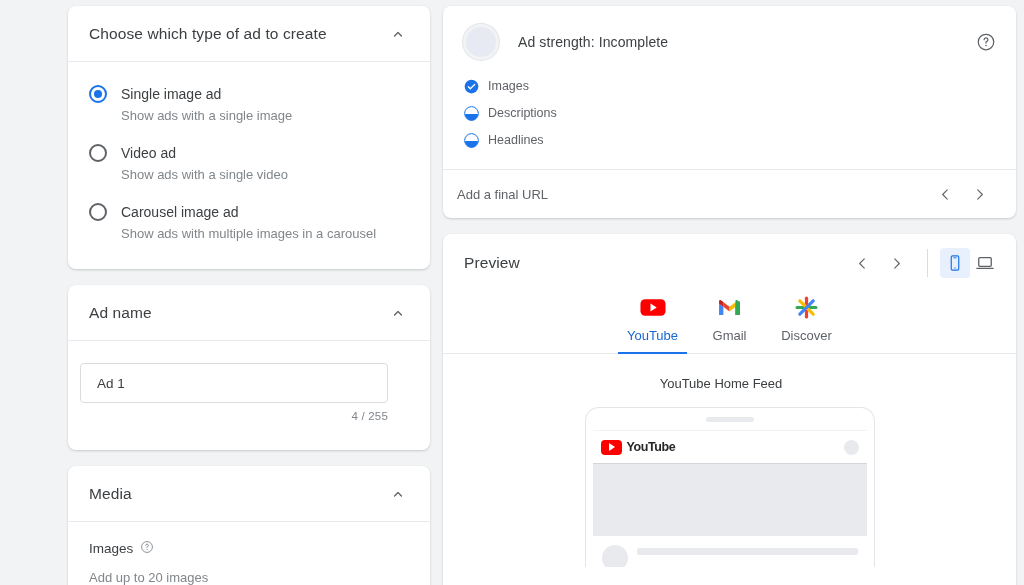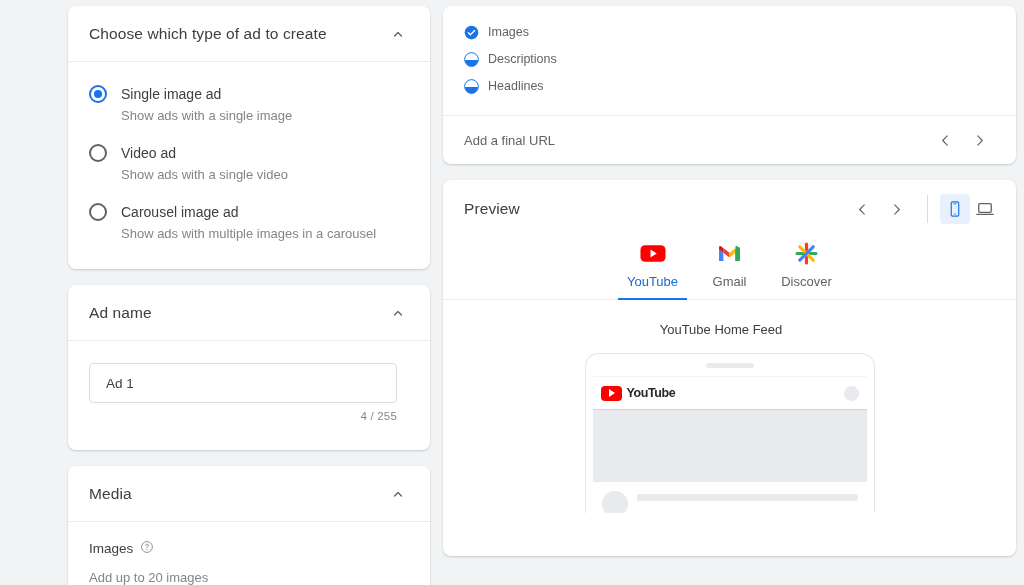--- a/index.html
+++ b/index.html
@@ -79,21 +79,21 @@
     line-height: 20px;
   }
   .radio-desc {
     font-size: 13px;
     color: #80868b;
     padding: 1px 21px 10px 53px;
     line-height: 18px;
   }
 
   
-  .adname-body { padding: 22px 21px 28px 21px; }
+  .adname-body { padding: 22px 21px 28px 12px; }
   .text-field {
     width: 308px; height: 40px;
     border: 1px solid #dadce0;
     border-radius: 4px;
     display: flex; align-items: center;
     padding: 0 14px;
     background: #fff;
   }
   .text-field input {
     border: none; outline: none;
@@ -175,21 +175,21 @@
     font-size: 12.5px;
     color: #5f6368;
   }
   .ic-done { width: 15px; height: 15px; flex: none; }
   .ic-half { width: 15px; height: 15px; flex: none; }
   .url-row {
     margin-top: 14px;
     border-top: 1px solid #e8eaed;
     height: 49px;
     display: flex; align-items: center;
-    padding: 0 20px 0 21px;
+    padding: 0 20px 0 14px;
   }
   .url-text {
     font-size: 13px;
     color: #5f6368;
     flex: 1;
   }
   .arrow-btn {
     width: 34px; height: 34px;
     display: flex; align-items: center; justify-content: center;
     cursor: pointer;
@@ -445,20 +445,31 @@
         <div class="hint">Add up to 20 images</div>
 
       </div>
     </div>
 
   </div>
 
   <div class="right-col">
 
     <div class="card">
+      <div class="strength-top">
+        <div class="strength-ring"></div>
+        <div class="strength-text">Ad strength: Incomplete</div>
+        <div class="help-ic">
+          <svg width="20" height="20" viewBox="0 0 24 24">
+            <circle cx="12" cy="12" r="9.3" fill="none" stroke="#5f6368" stroke-width="1.5"></circle>
+            <path d="M9.7 9.3a2.3 2.3 0 1 1 2.8 2.3c-.5.2-.6.7-.6 1.2v.4" fill="none" stroke="#5f6368" stroke-width="1.5" stroke-linecap="round"></path>
+            <circle cx="12" cy="16.3" r=".95" fill="#5f6368"></circle>
+          </svg>
+        </div>
+      </div>
 
       <div class="checklist">
         <div class="check-col">
           <div class="check-row">
             <span class="ic-done">
               <svg width="15" height="15" viewBox="0 0 24 24">
                 <circle cx="12" cy="12" r="11" fill="#1a73e8"></circle>
                 <path d="M7 12.4l3.1 3.1L17 8.8" fill="none" stroke="#fff" stroke-width="2.1" stroke-linecap="round" stroke-linejoin="round"></path>
               </svg>
             </span>

